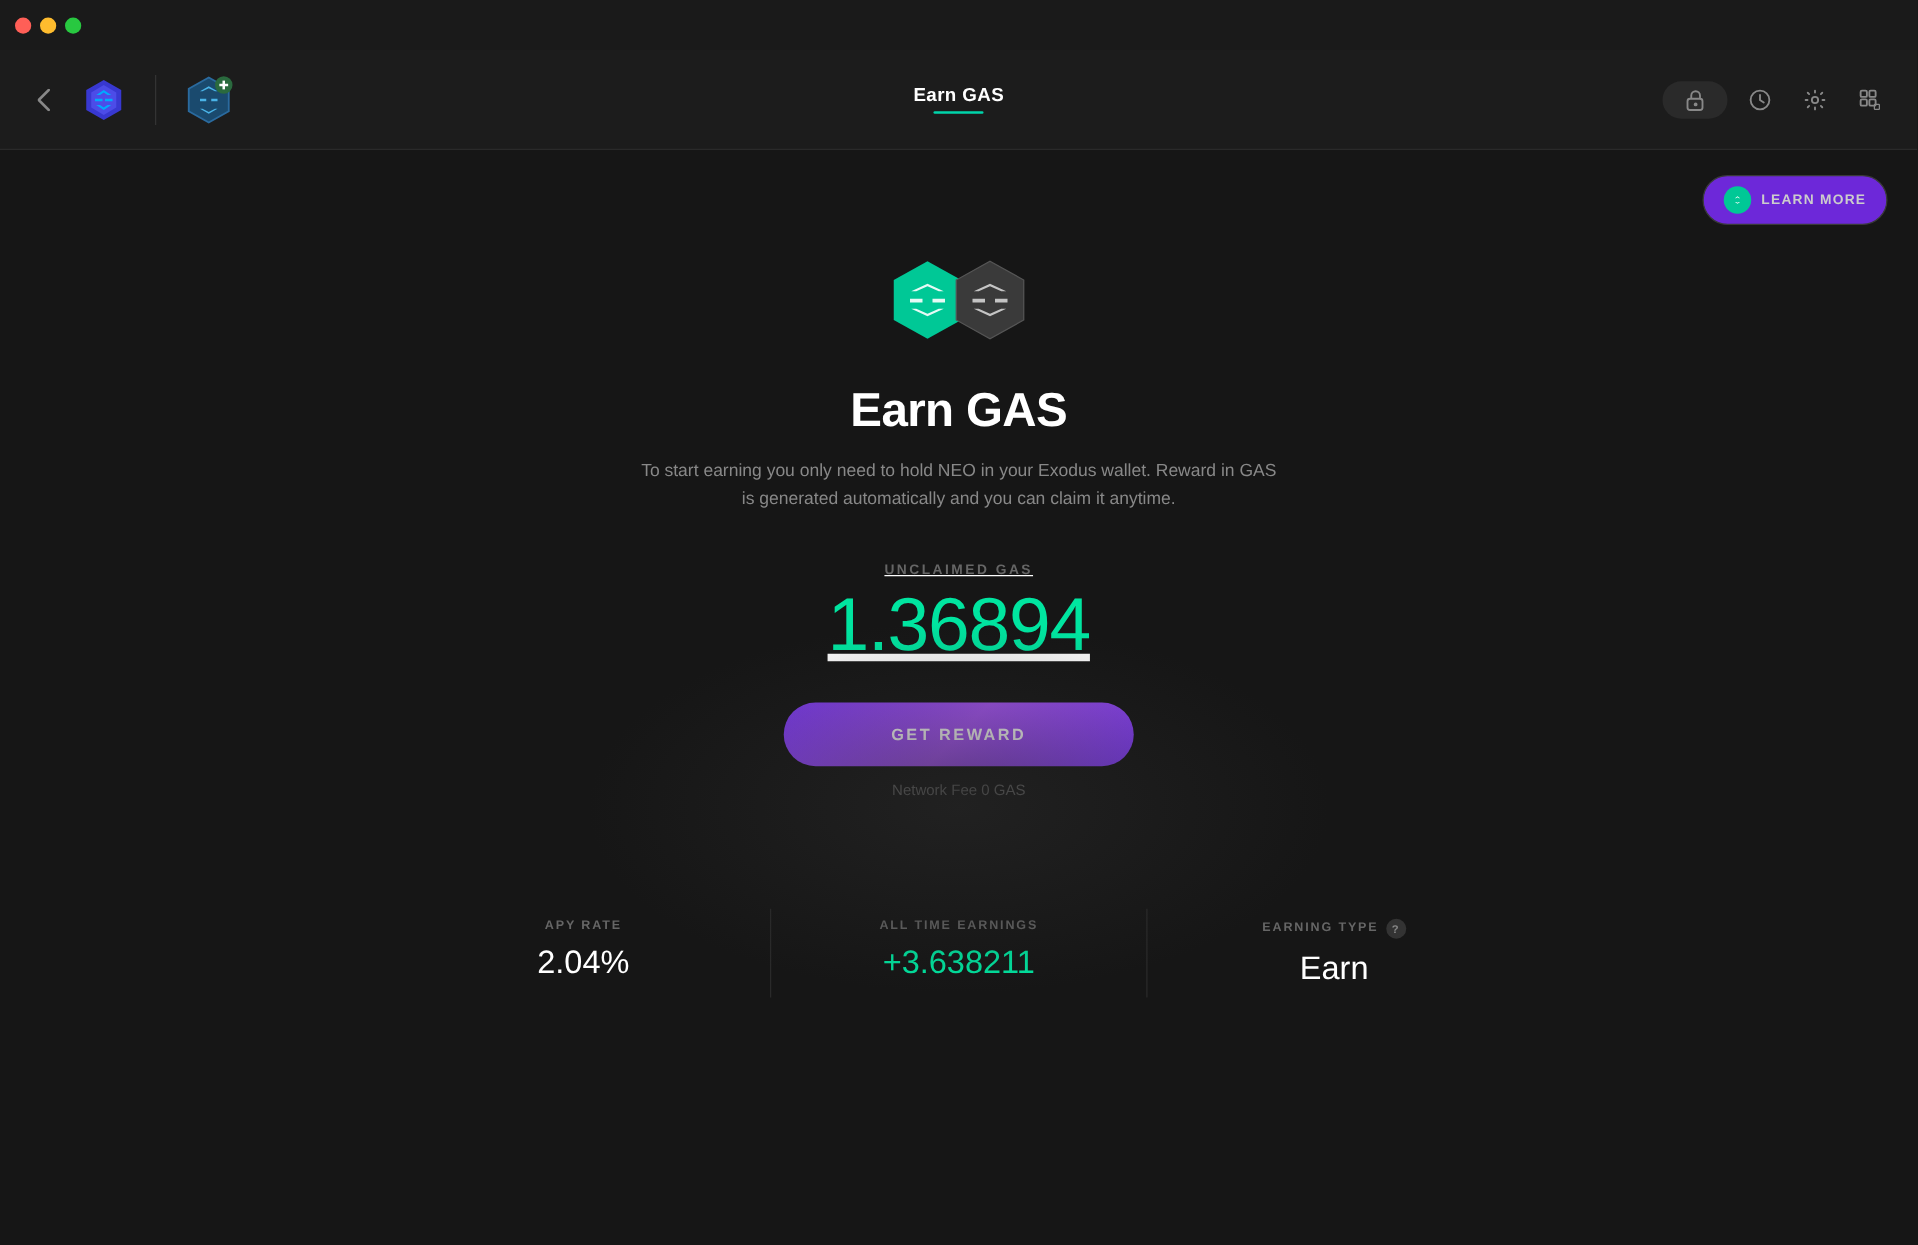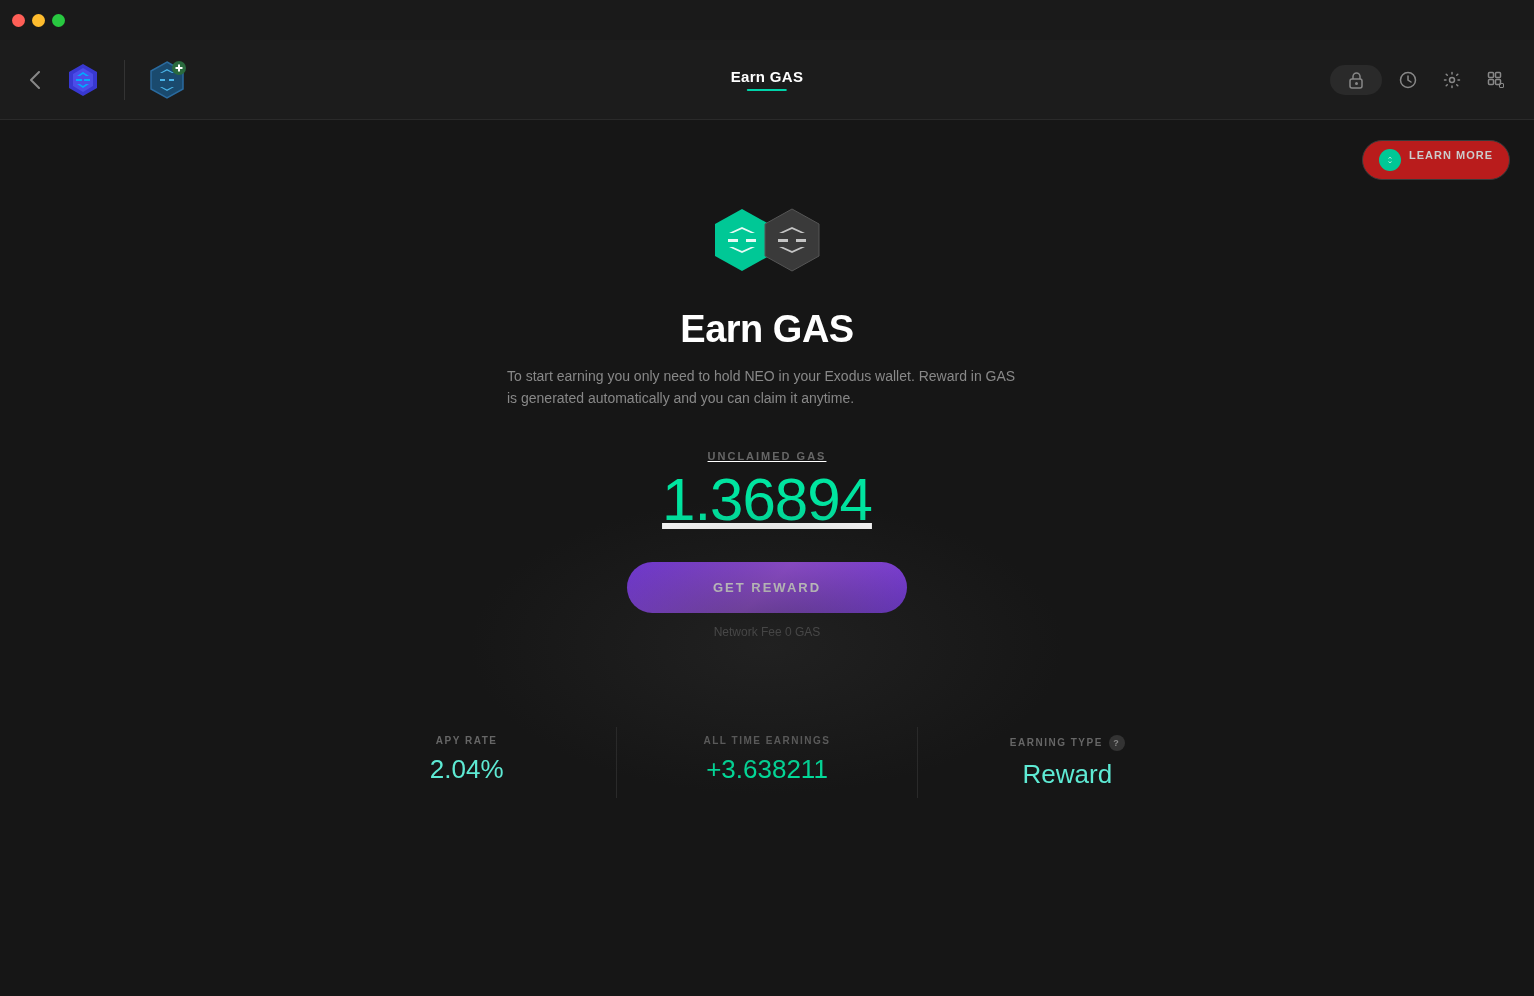--- a/index.html
+++ b/index.html
@@ -165,23 +165,24 @@
       overflow-y: auto;
       padding-bottom: 40px;
       position: relative;
     }
 
     
     .learn-more-btn {
       position: absolute;
       top: 20px;
       right: 24px;
-      background: #b91c1c;
+      background: #6d28d9;
       border-radius: 20px;
       display: flex;
+      align-items: center;
       gap: 8px;
       padding: 8px 16px;
       cursor: pointer;
       border: 1px solid #3a3a3a;
     }
 
     .learn-more-icon {
       width: 22px;
       height: 22px;
       background: #00c896;
@@ -233,21 +234,21 @@
       font-size: 38px;
       font-weight: 700;
       color: #ffffff;
       margin-bottom: 14px;
       letter-spacing: -0.5px;
     }
 
     .earn-desc {
       font-size: 14px;
       color: #888888;
-      text-align: left;
+      text-align: center;
       max-width: 520px;
       line-height: 1.6;
       margin-bottom: 40px;
     }
 
     
     .stats-section {
       display: flex;
       flex-direction: column;
       align-items: center;
@@ -324,21 +325,21 @@
       text-transform: uppercase;
       margin-bottom: 8px;
       display: flex;
       align-items: center;
       gap: 6px;
     }
 
     .stat-value {
       font-size: 26px;
       font-weight: 400;
-      color: #5eead4;
+      color: #ffffff;
     }
 
     .stat-value-green {
       color: #00e5a0;
       font-size: 26px;
       font-weight: 400;
     }
 
     .question-badge {
       width: 16px;
@@ -516,21 +517,21 @@
         <div class="stat-value-green">+3.638211</div>
       </div>
 
       <div class="stat-divider"></div>
 
       <div class="stat-block">
         <div class="stat-label">
           <span>EARNING TYPE</span>
           <div class="question-badge">?</div>
         </div>
-        <div class="stat-value">Reward</div>
+        <div class="stat-value">Earn</div>
       </div>
 
     </div>
 
     <div class="bg-glow"></div>
   </div>
 
 </div>
 
 </body></html>

